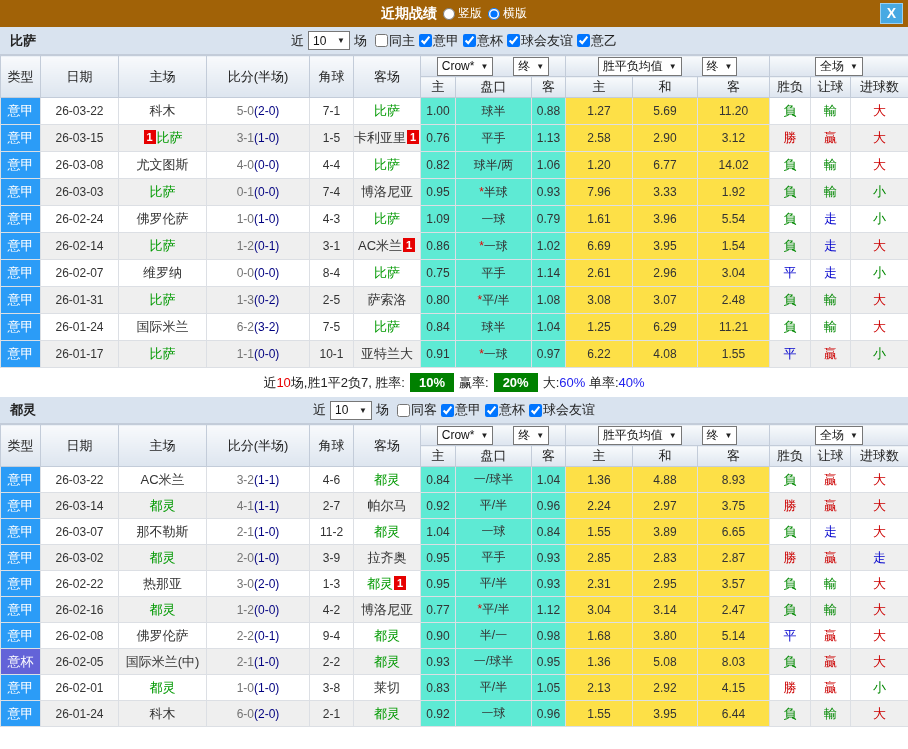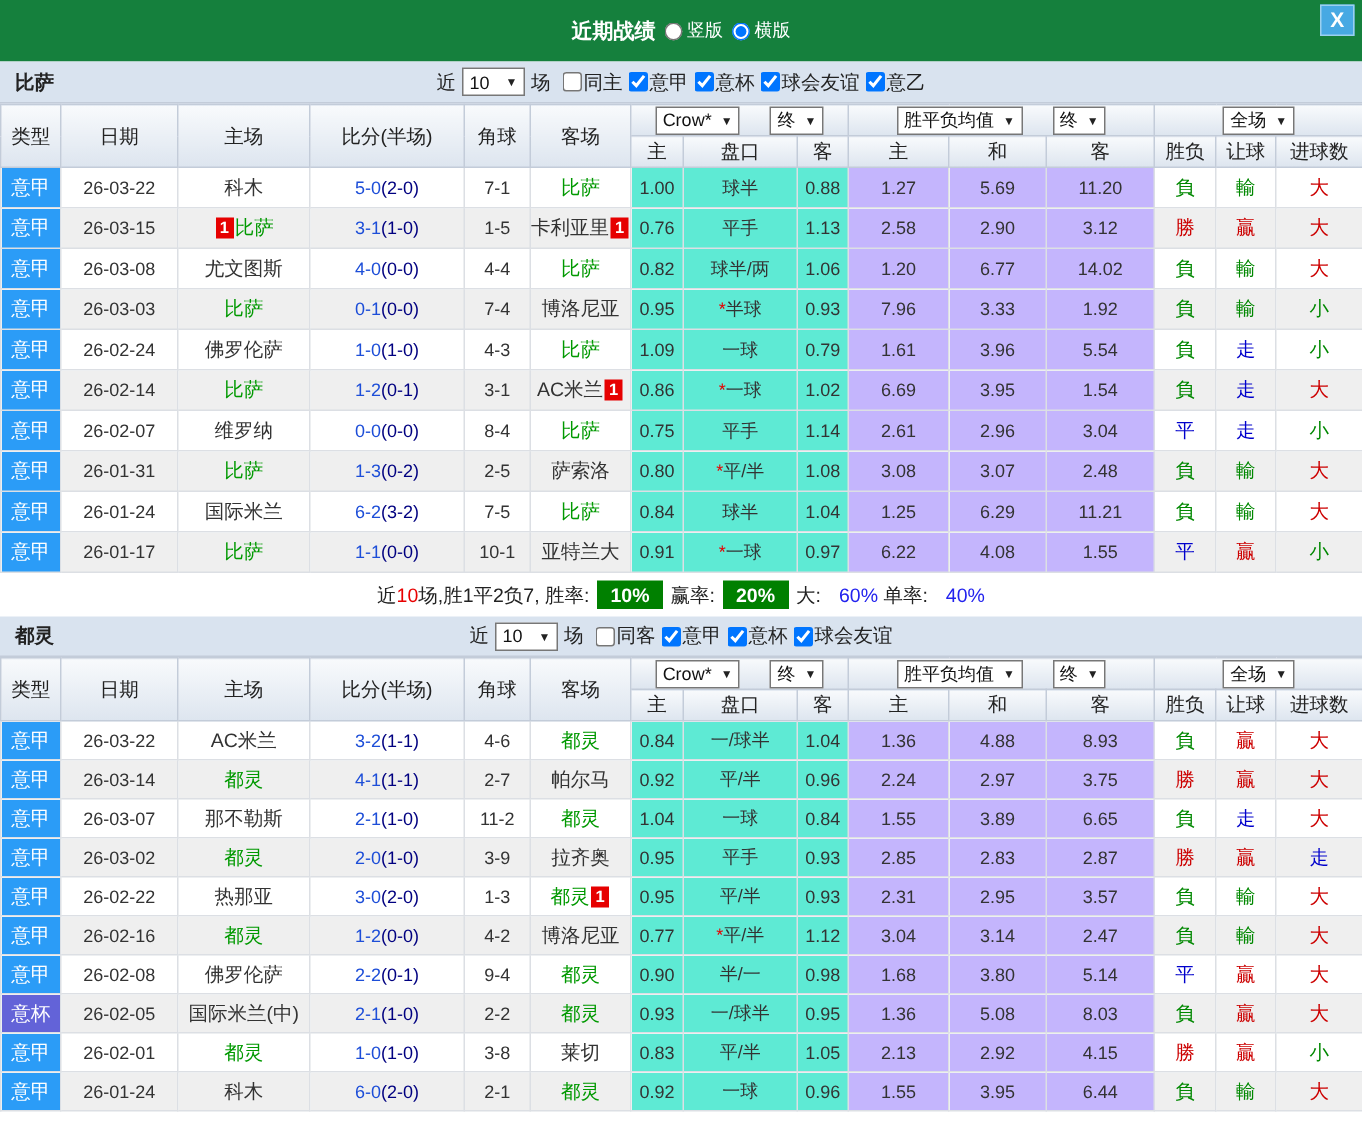--- a/index.html
+++ b/index.html
@@ -1,20 +1,20 @@
 <!DOCTYPE html>
 <html><head>
 <meta charset="utf-8">
 <style>
   * { box-sizing: border-box; margin: 0; padding: 0; }
   html,body { width: 908px; height: 749px; overflow: hidden; background:#fff;
     font-family: "Liberation Sans", "DejaVu Sans", sans-serif; }
 
   
-  .topbar { position: relative; height: 41px; background:#15803d; display:flex;
+  .topbar { position: relative; height: 27px; background:#a16207; display:flex;
     align-items:center; justify-content:center; gap:6px; color:#fff; }
   .topbar .title { font-weight:bold; font-size:14px; }
   .topbar .radio-lab { display:inline-flex; align-items:center; gap:3px; font-size:12px; cursor:pointer; }
   .topbar input[type=radio] { width:12px; height:12px; margin:0; }
   .close-btn { position:absolute; right:5px; top:3px; width:23px; height:21px;
     background:#47a9e3; border:1px solid #9bd0f0; color:#fff; font-weight:bold;
     text-align:center; line-height:19px; font-size:14px; cursor:pointer; }
 
   
   .filterbar { position:relative; height:28px; background:#d9e3ef; display:flex;
@@ -36,42 +36,42 @@
   
   table { border-collapse:collapse; table-layout:fixed; width:908px; font-size:12px; color:#333; }
   thead th { background:linear-gradient(#f8fafc,#dde5ef); border:1px solid #c3ccd9;
     font-weight:normal; font-size:13px; color:#222; height:21px; padding:0; overflow:visible; }
   thead .grp-row { display:flex; align-items:center; justify-content:center; gap:20px; }
   tbody td { border:1px solid #dcdfe4; text-align:center; height:27px; padding:0;
     overflow:hidden; white-space:nowrap; font-size:12px; }
   table.t2 tbody td { height:26px; }
   tbody tr:nth-child(even) td { background:#efefef; }
   tbody tr td.cream { background:#5eead4; }
-  tbody tr td.lblue { background:#c4b5fd; }
+  tbody tr td.lblue { background:#fde047; }
   tbody tr td.league { color:#fff; font-size:13px; }
   tbody tr td.league.lb { background:#2b9cf7; }
   tbody tr td.league.lp { background:#6363d8; }
   td.teamcell { font-size:13px; }
   .green { color:#009900; }
-  .ft { color:#1d4ed8; }
+  .ft { color:#737373; }
   .ht { color:#000080; }
   .badge { display:inline-block; background:#e60000; color:#fff; font-size:11px;
     font-weight:bold; min-width:12px; height:14px; line-height:14px; padding:0 1px;
     margin:0 1px; vertical-align:1px; }
   .star { color:#e80000; }
   .res-g { color:#008800; font-size:13px; }
   .res-r { color:#cc0000; font-size:13px; }
   .res-b { color:#0000cc; font-size:13px; }
 
   
   .summary { height:29px; display:flex; align-items:center; justify-content:center;
     font-size:13px; color:#222; background:#fff; }
   .summary .red { color:#e80000; }
   .summary .pct { background:#008000; color:#fff; font-weight:bold; padding:2px 9px; margin:0 5px; }
-  .summary .bluetxt { color:#2222ee;margin-left:12px; }
+  .summary .bluetxt { color:#2222ee; }
 </style>
 </head>
 <body>
 
 <div class="topbar">
   <span class="title">近期战绩</span>
   <label class="radio-lab">
     <input type="radio" name="layout" style="">
     <span>竖版</span>
   </label>

